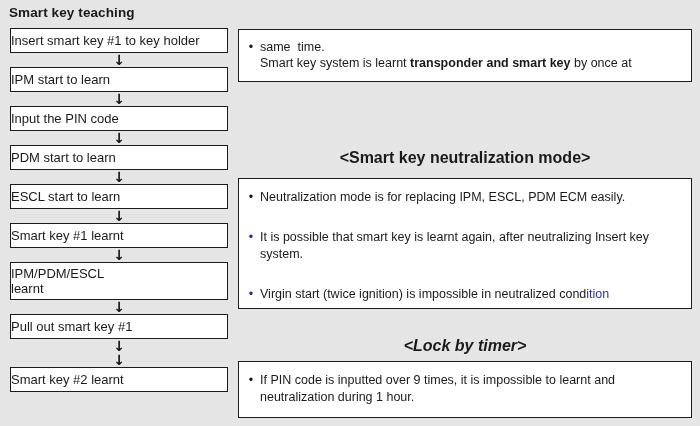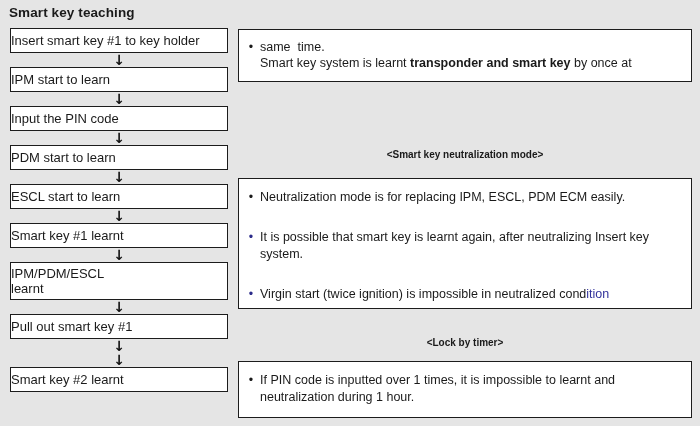--- a/index.html
+++ b/index.html
@@ -29,24 +29,24 @@
   .note {
     position:absolute; left:238px; width:454px; box-sizing:border-box;
     border:1.5px solid #1c1c1c; background:#fff;
     font-size:12.5px; line-height:17px; padding:10px 4px 4px 8px;
   }
   #note-teaching { top:29px; height:53px; line-height:16px; padding-top:9px; }
   #note-neutralization { top:178px; height:131px; }
   #note-lock { top:361px; height:57px; }
   .heading {
     position:absolute; left:238px; width:454px; text-align:center;
-    font-weight:bold; font-size:10px;
+    font-weight:bold; font-size:16px;
   }
   #heading-neutralization { top:149px; }
-  #heading-lock { top:337px; }
+  #heading-lock { top:337px;font-style:italic; }
   .bullet { display:flex; gap:5px; margin:0 0 23px 0; }
   .bullet:last-child { margin-bottom:0; }
   .dot { flex:0 0 auto; width:8px; text-align:center; }
   .line { white-space:pre; }
 </style>
 </head>
 <body>
 
 <div class="page">
   <h1 class="title">Smart key teaching</h1>
@@ -122,18 +122,18 @@
           <div class="line"><span>Virgin start (twice ignition) is impossible in neutralized cond</span><span style="color: rgb(50, 50, 155);">ition</span></div>
         </div>
       </div>
     </div>
 
   <div class="heading" id="heading-lock">&lt;Lock by timer&gt;</div>
   <div class="note" id="note-lock">
       <div class="bullet">
         <span class="dot" style="color: rgb(26, 26, 26);">•</span>
         <div class="lines">
-          <div class="line"><span>If PIN code is inputted over 1 times, it is impossible to learnt and</span></div>
+          <div class="line"><span>If PIN code is inputted over 9 times, it is impossible to learnt and</span></div>
           <div class="line"><span>neutralization during 1 hour.</span></div>
         </div>
       </div>
     </div>
 </div>
 
 </body></html>

